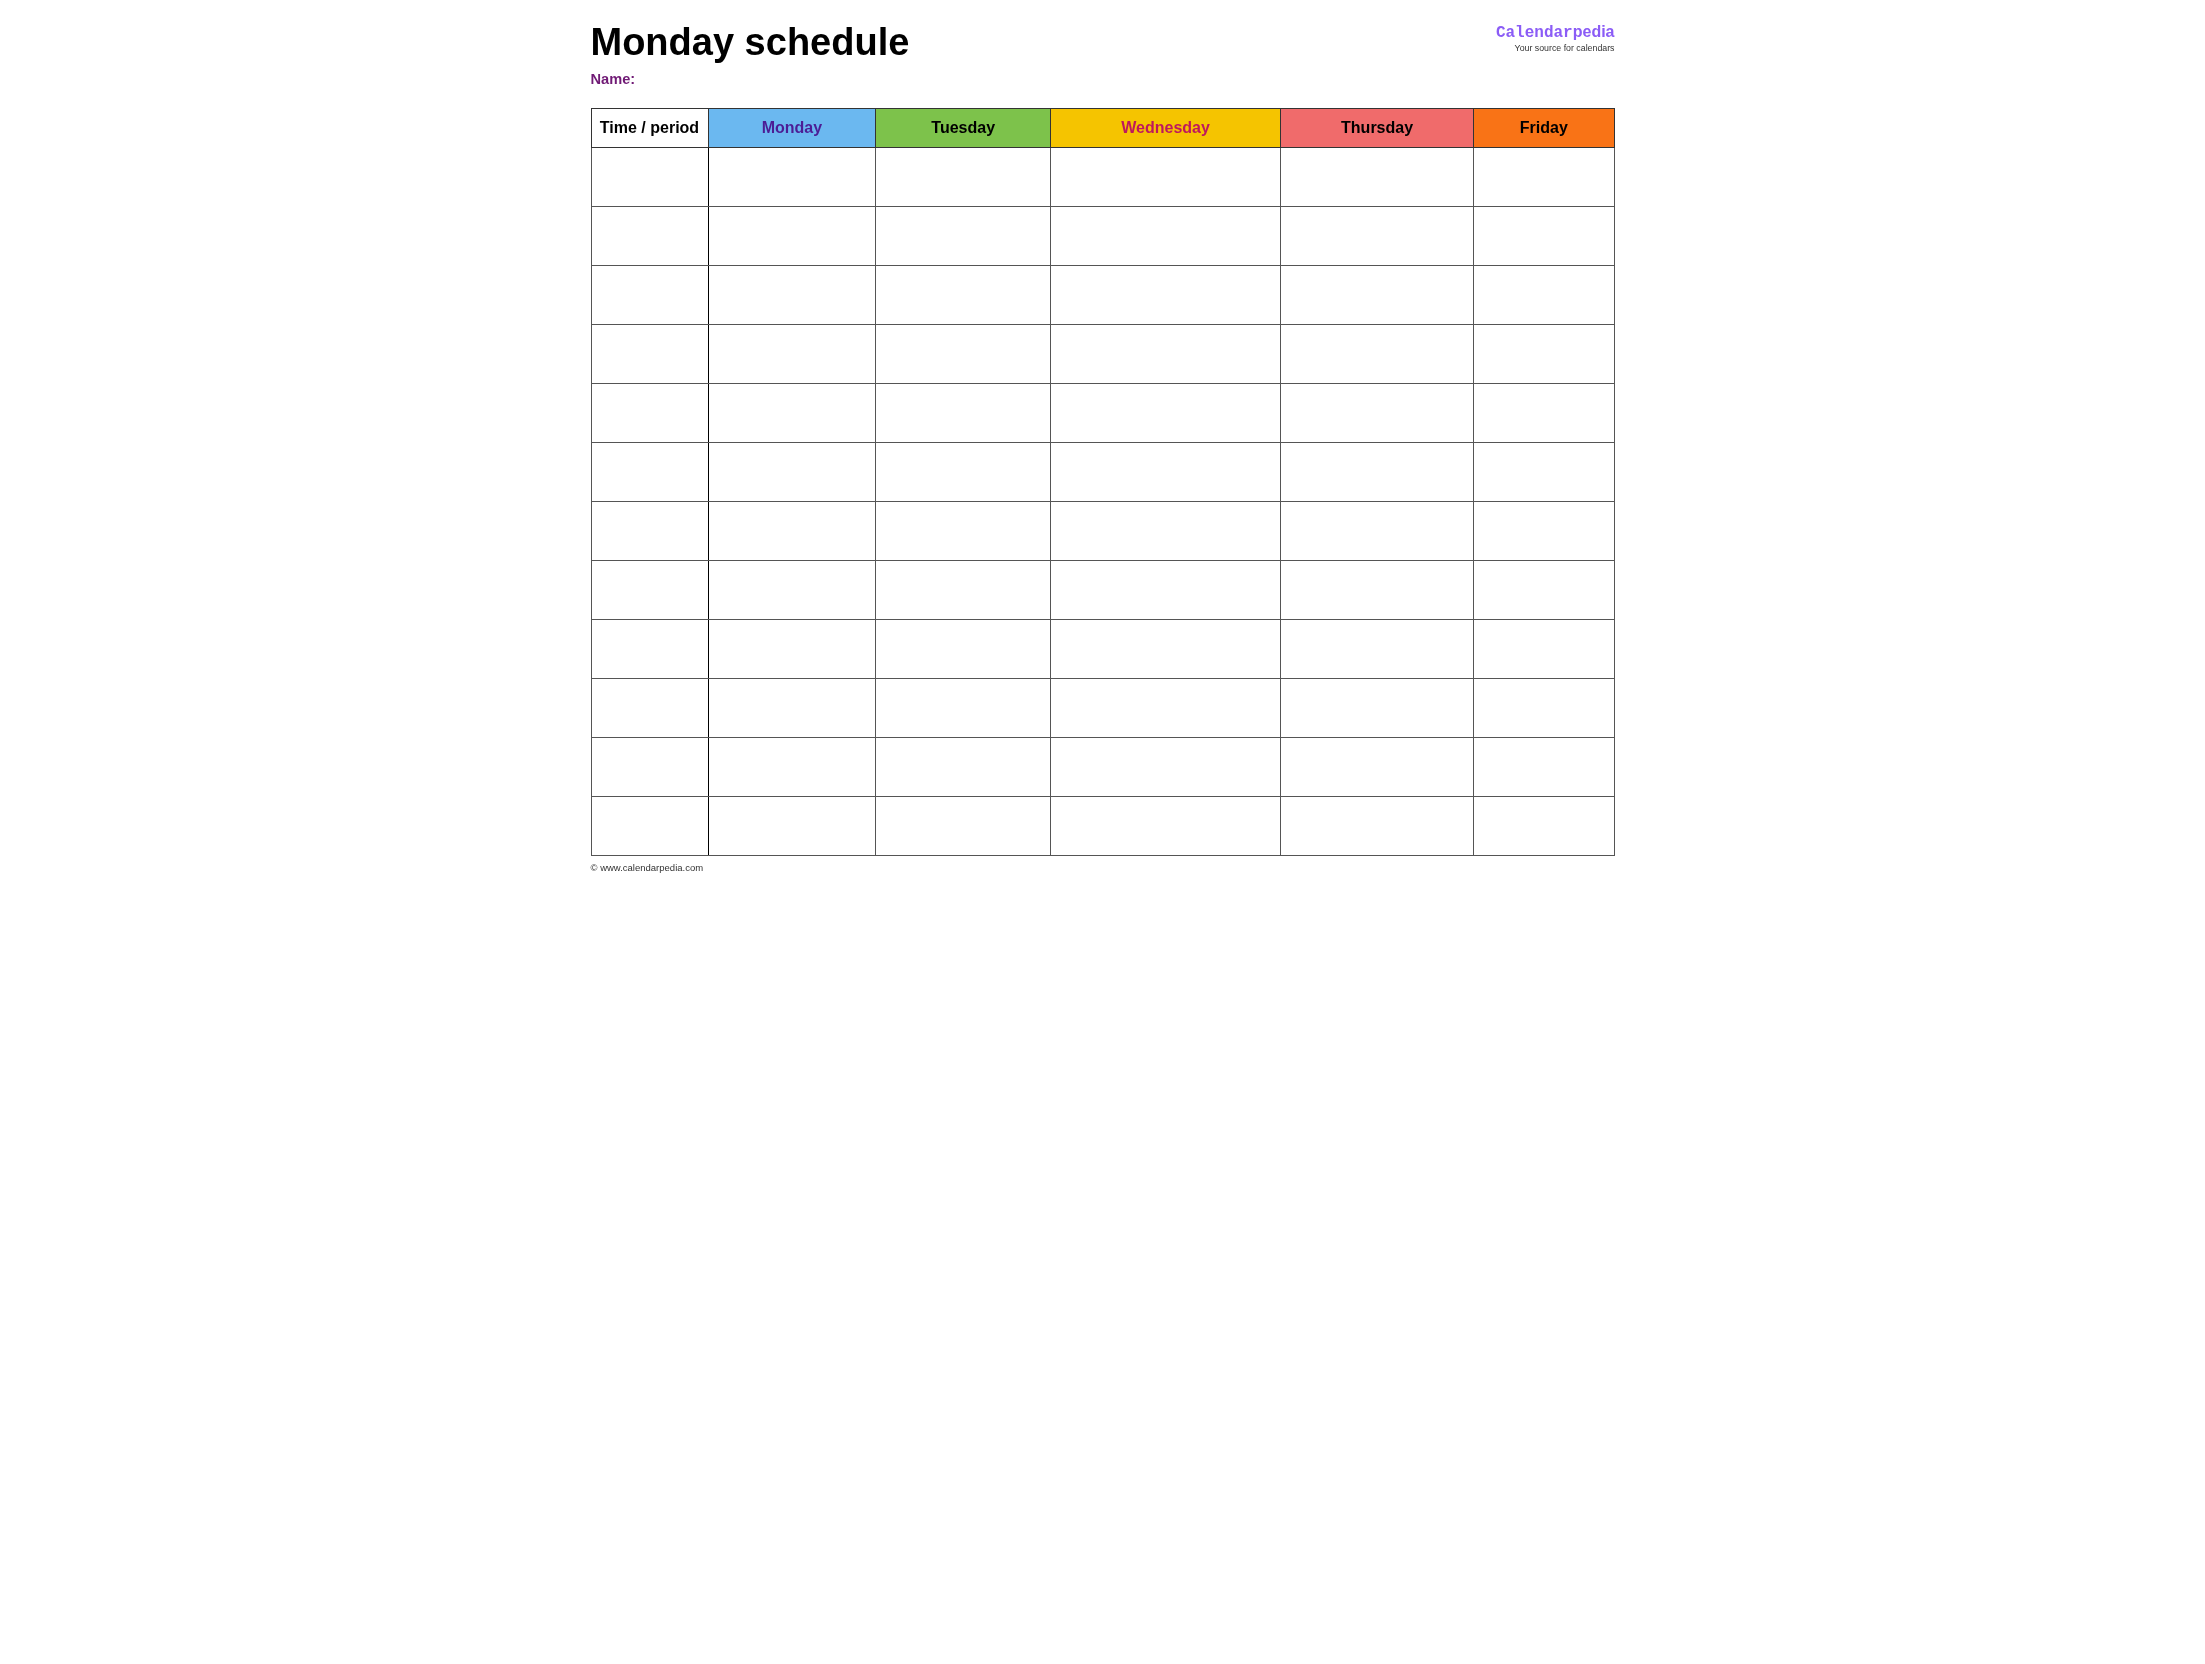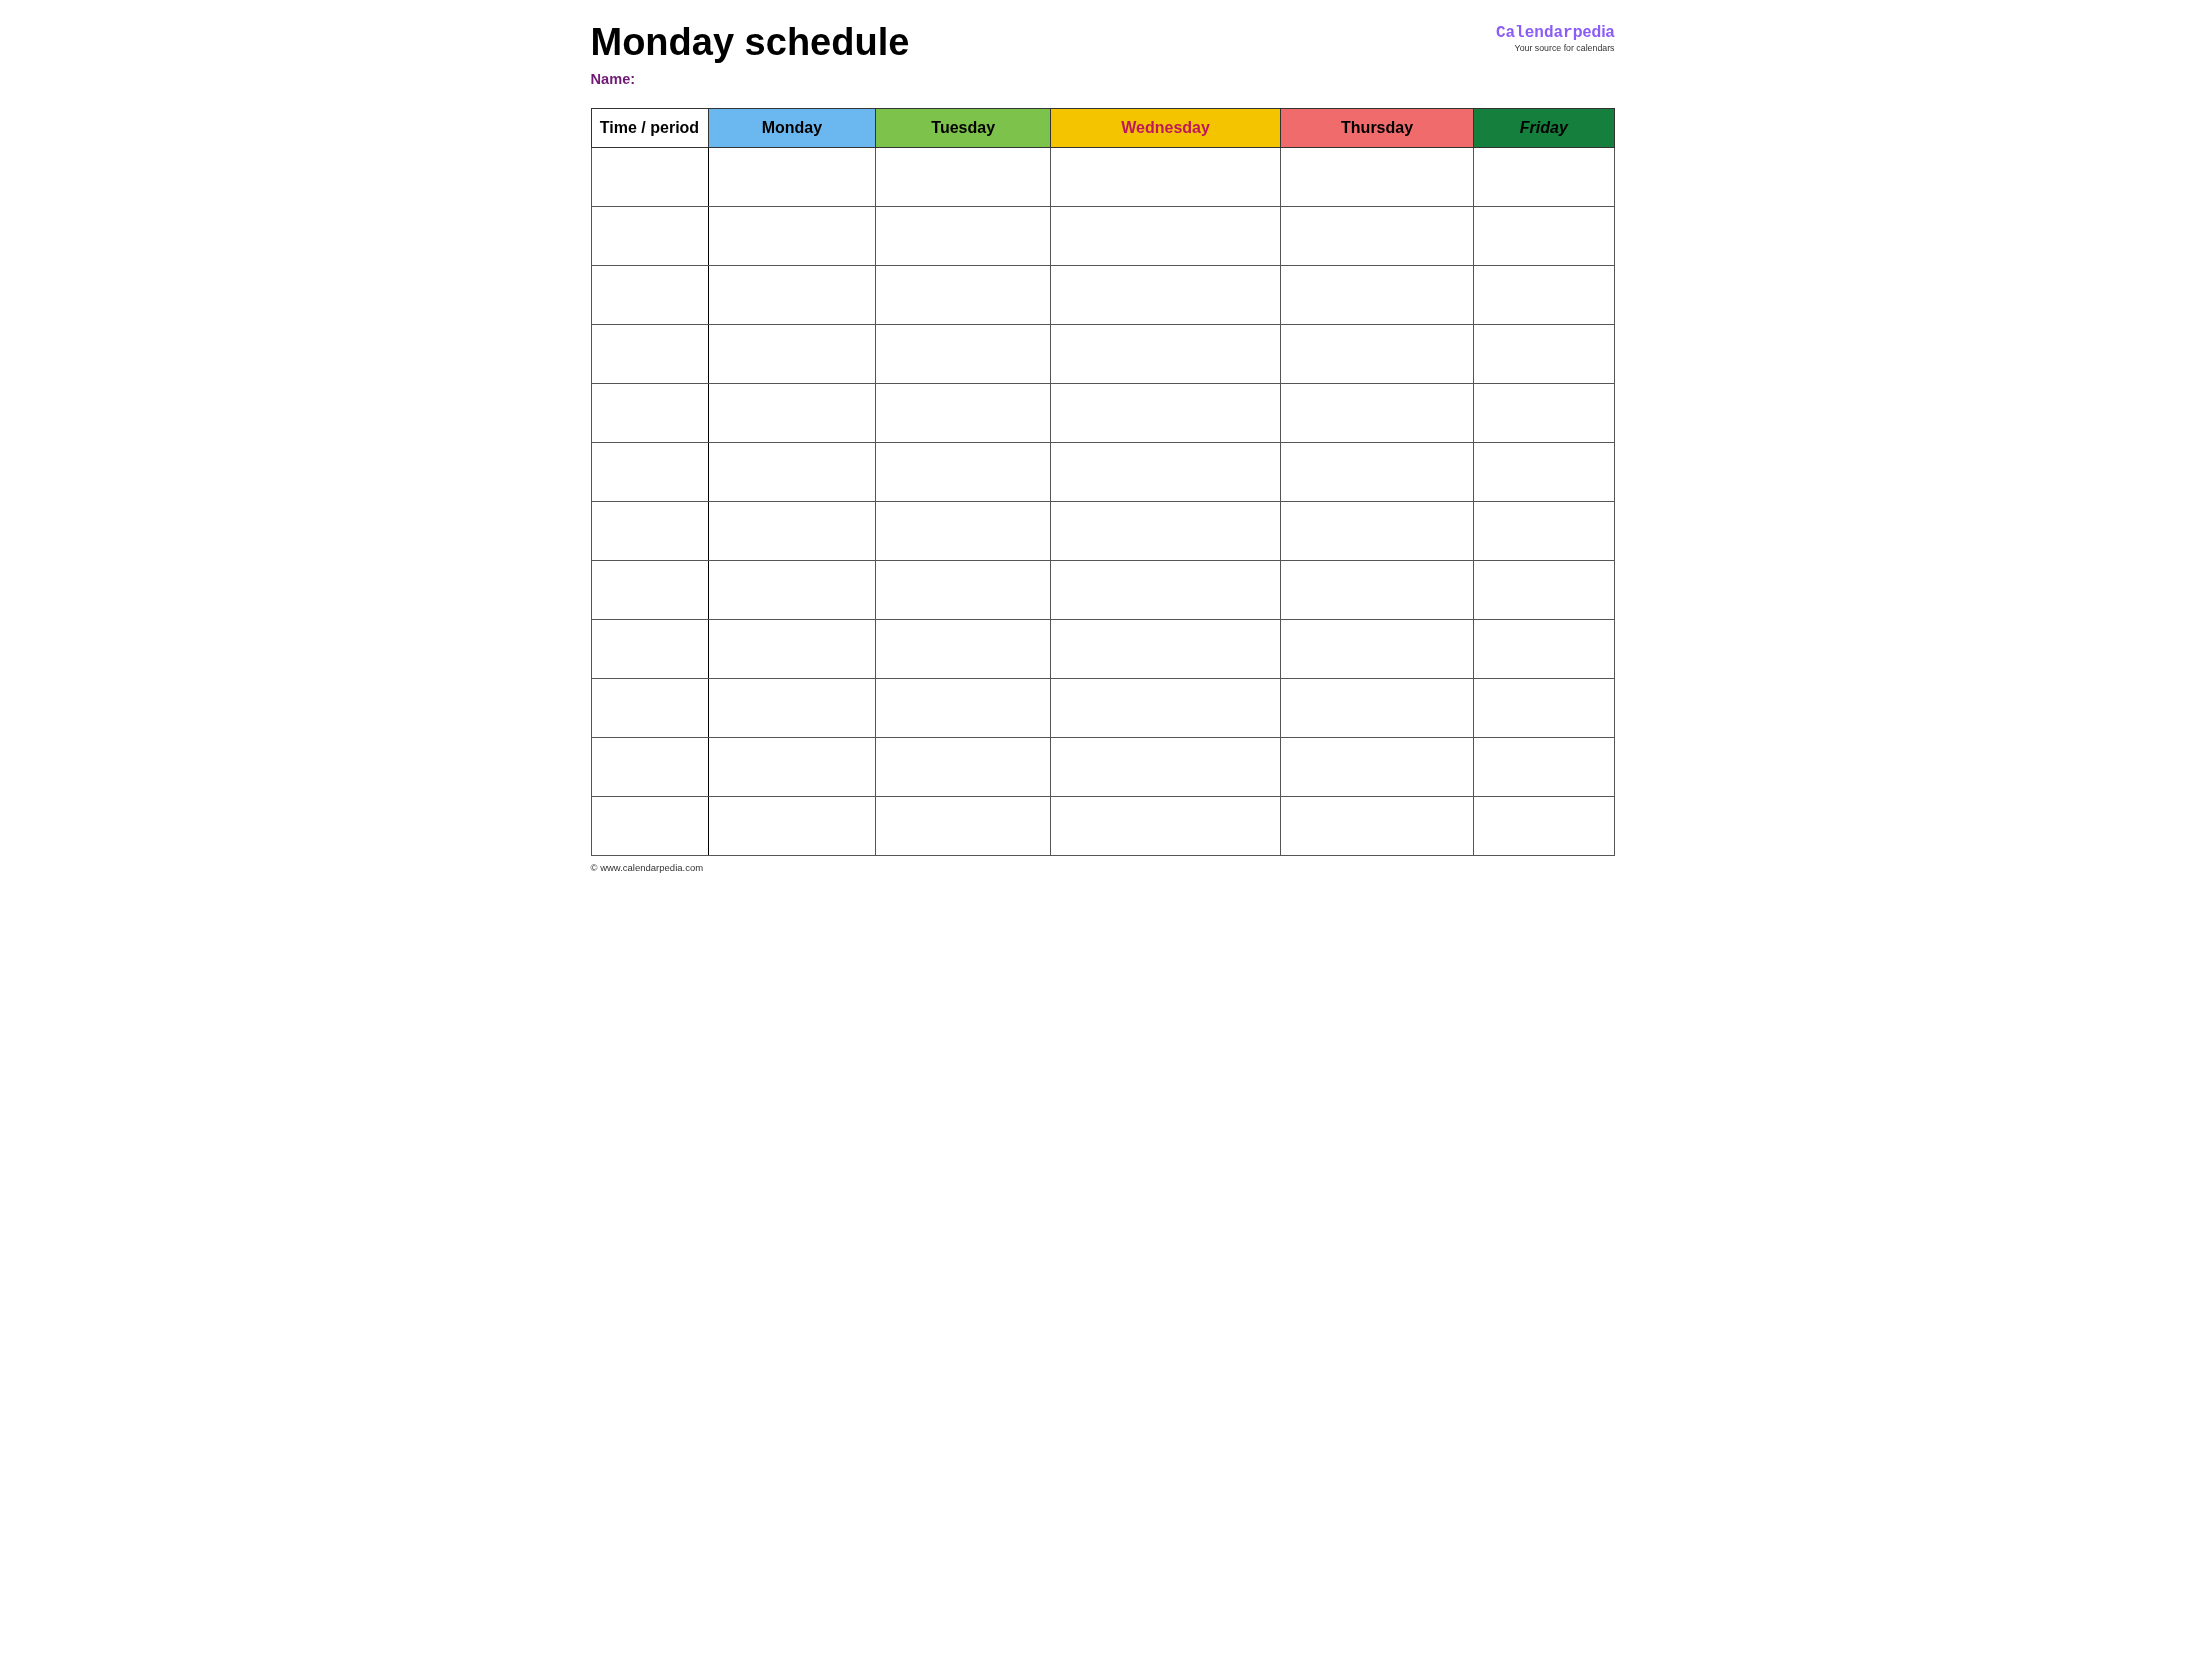--- a/index.html
+++ b/index.html
@@ -95,43 +95,42 @@
     }
 
     .col-time {
       width: 117px;
       background: #ffffff;
       color: #000000;
     }
 
     .col-monday {
       background: #6bb8f0;
-      color: #000000;
+      color: #4c1d95;
       margin-left: 40px;
     }
 
     .col-tuesday {
       background: #7dc24b;
       color: #000000;
     }
 
     .col-wednesday {
       background: #f5c400;
       color: #be185d;
     }
 
     .col-thursday {
       background: #f06b6b;
       color: #000000;
     }
 
     .col-friday {
-      background: #15803d;
-      color: #000000;
-      font-style: italic;
+      background: #f97316;
+      color: #000000;
     }
 
     .schedule-table tbody td {
       background: #ffffff;
       border: 0.7px solid #555555;
     }
 
     .schedule-table tbody tr td:first-child {
       border-right: 1.5px solid #000000;
     }

